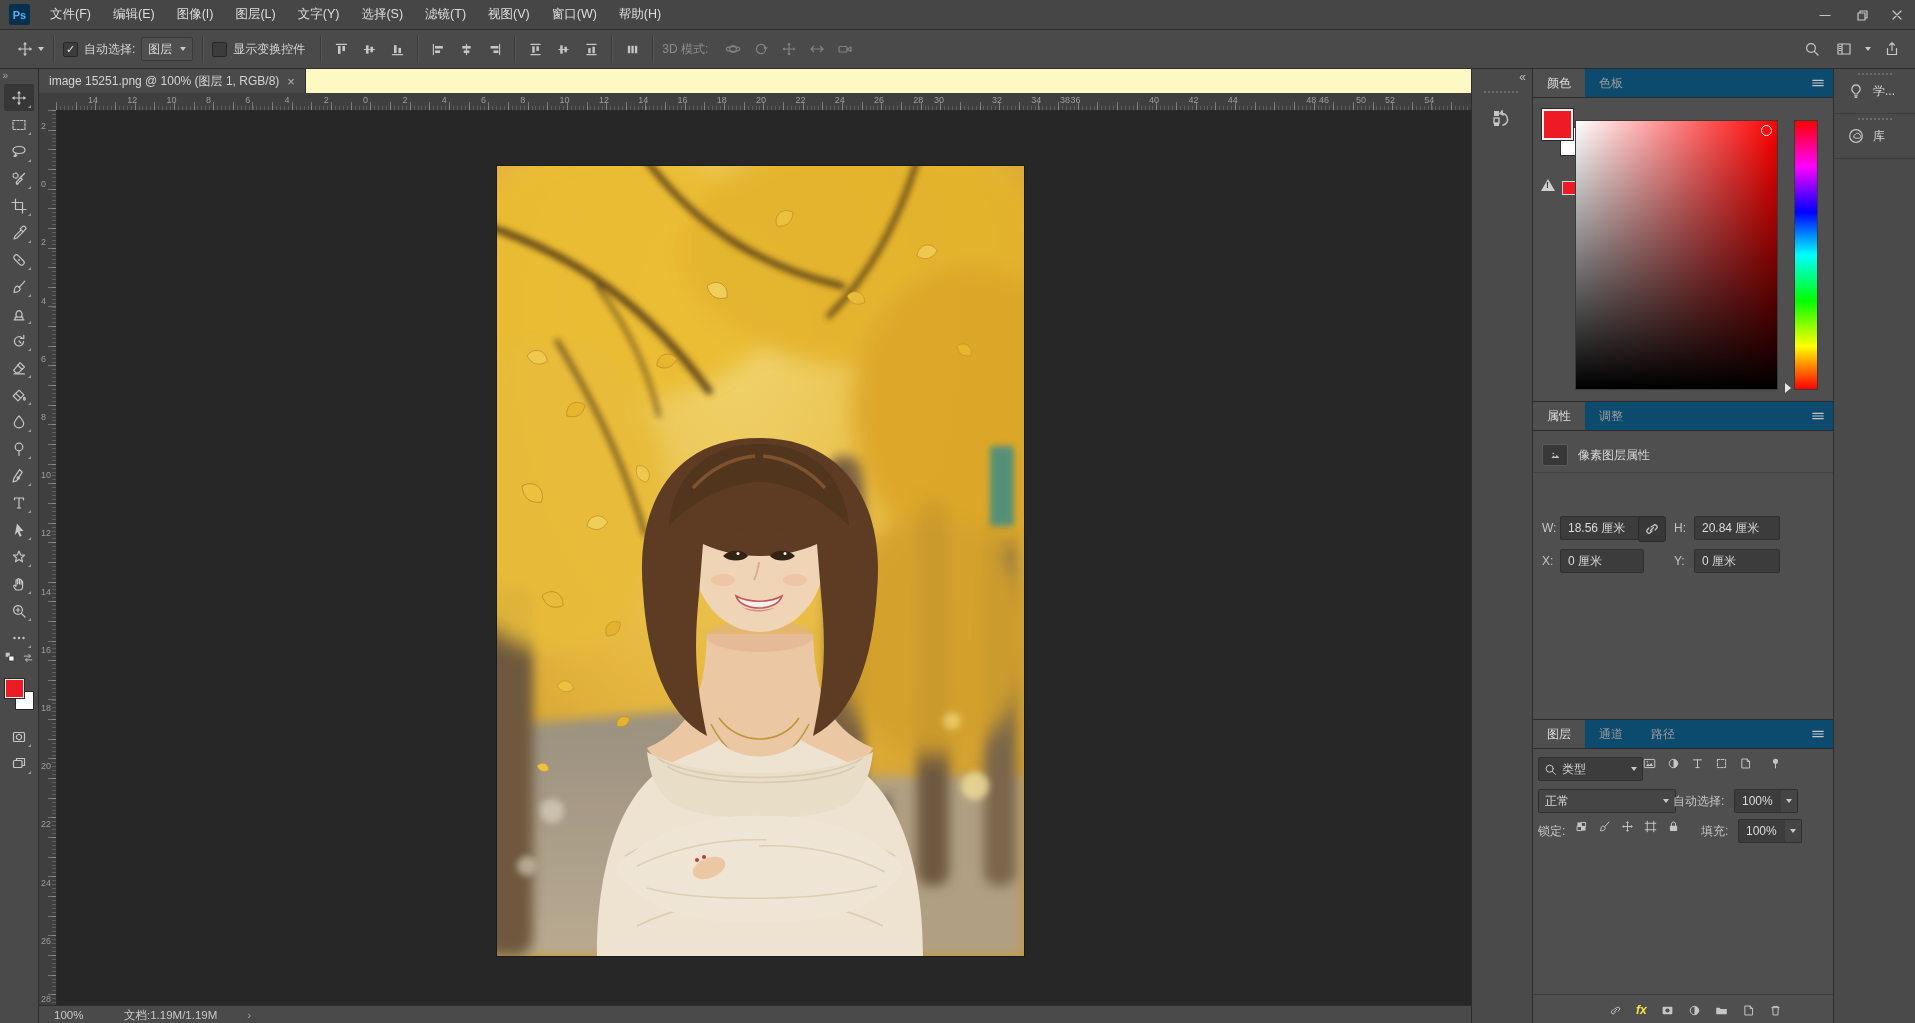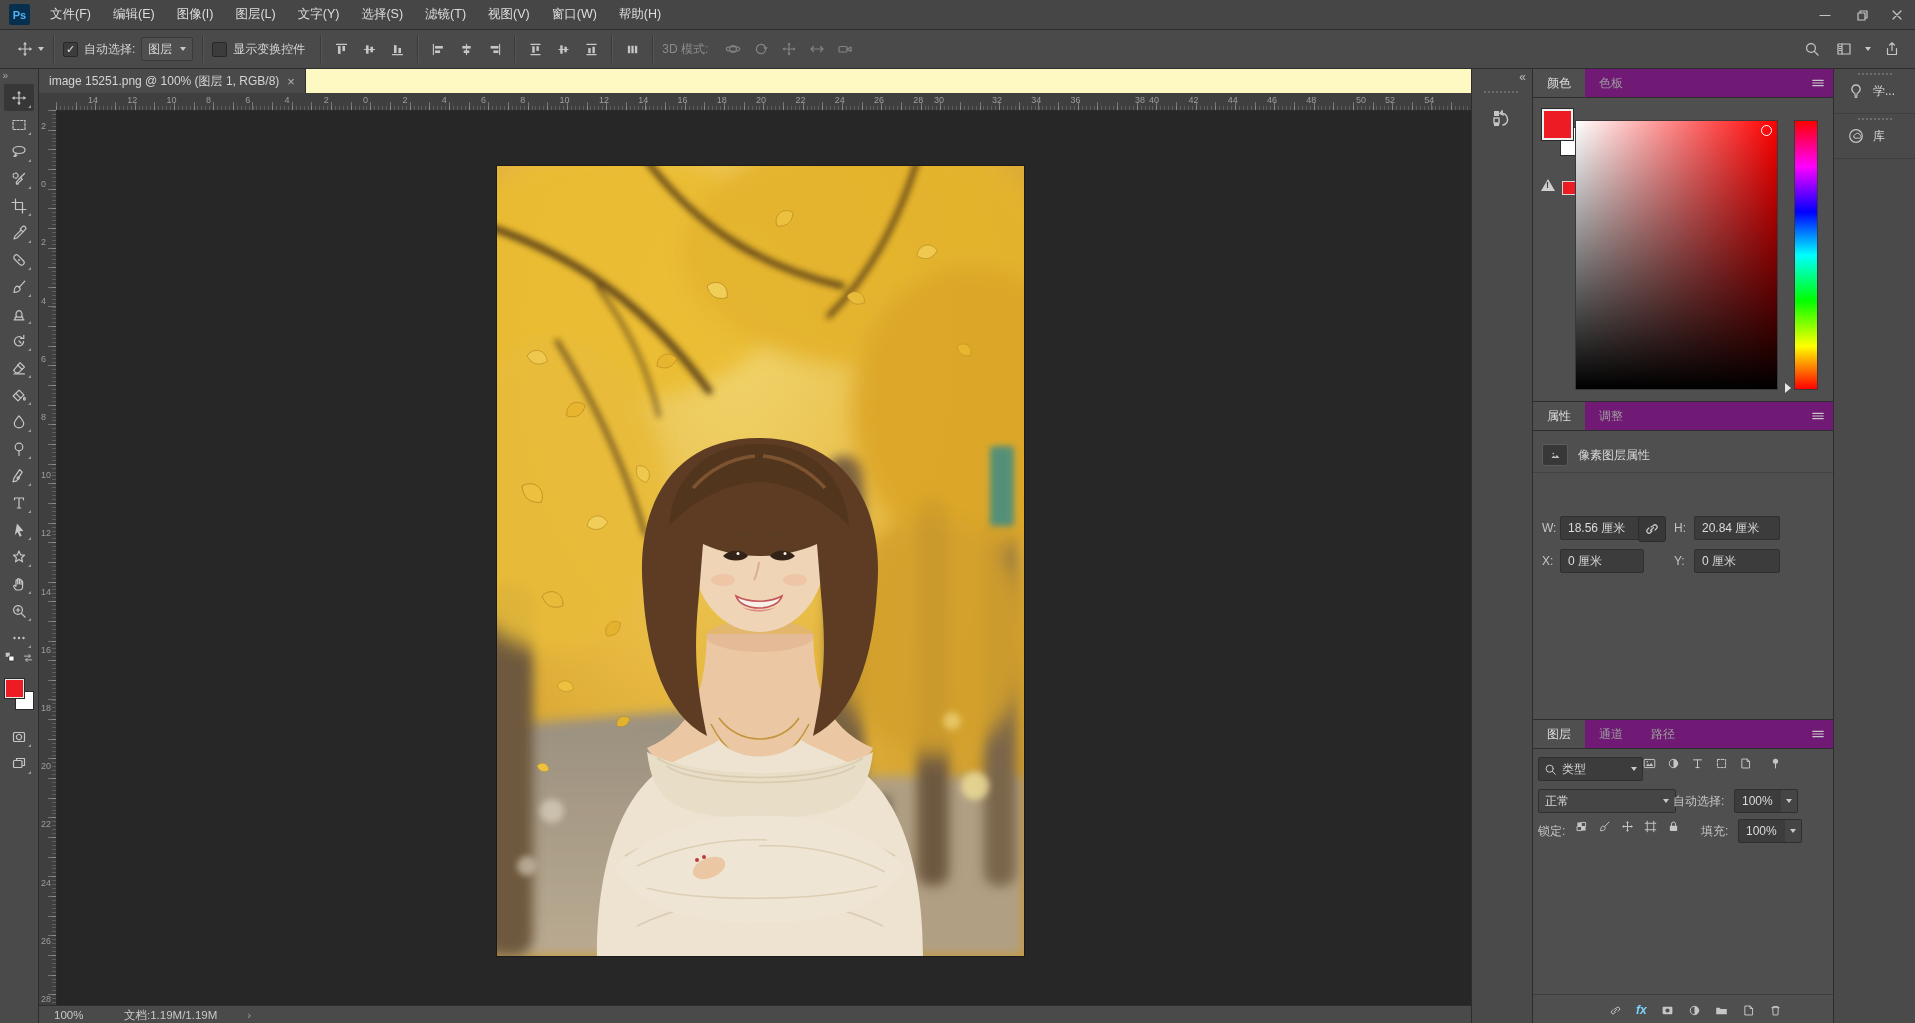--- a/index.html
+++ b/index.html
@@ -60,21 +60,21 @@
   
   .dock{position:absolute;left:1471px;top:69px;width:60px;bottom:0;background:#4a4a4a;border-left:1px solid #2d2d2d;}
   .dock .collapse{position:absolute;right:6px;top:1px;color:#bdbdbd;font-size:12px;}
   .dock .grip{position:absolute;left:12px;top:22px;width:34px;border-top:2px dotted #6c6c6c;}
   .dockbtn{position:absolute;left:10px;top:30px;width:38px;height:38px;display:flex;align-items:center;justify-content:center;border-radius:3px;}
   .dockbtn svg{width:22px;height:22px;stroke:#c6c6c6;fill:none;stroke-width:1.4;stroke-linecap:round;}
   .dockbtn svg .f{fill:#c6c6c6;stroke:none;}
   
   .panels{position:absolute;left:1532px;top:69px;width:300px;bottom:0;background:#4f4f4f;border-left:1px solid #2d2d2d;}
   .panel{position:absolute;left:0;right:0;}
-  .ptabs{height:28px;background:#701a75;display:flex;align-items:stretch;border-bottom:1px solid #2d2d2d;position:relative;}
+  .ptabs{height:28px;background:#0c4a6e;display:flex;align-items:stretch;border-bottom:1px solid #2d2d2d;position:relative;}
   .ptab{display:flex;align-items:center;padding:0 14px;color:#9b9b9b;font-size:12px;}
   .ptab.active{background:#4f4f4f;color:#dedede;}
   .pmenu{position:absolute;right:8px;top:7px;}
   .p-color{top:0;height:332px;}
   .p-props{top:332px;height:318px;border-top:1px solid #2d2d2d;}
   .p-layers{top:650px;bottom:0;border-top:1px solid #2d2d2d;}
   
   .fgswatch{position:absolute;left:9px;top:40px;width:27px;height:27px;border:2px solid #f0f0f0;box-shadow:0 0 0 1px #2a2a2a;z-index:2;}
   .bgswatch{position:absolute;left:27px;top:58px;width:27px;height:27px;background:#fff;border:1px solid #2a2a2a;}
   .warn{position:absolute;left:8px;top:110px;width:0;height:0;border-left:7px solid transparent;border-right:7px solid transparent;border-bottom:12px solid #cfcfcf;}
@@ -104,21 +104,21 @@
   .fillbox{position:absolute;left:205px;top:99px;width:42px;height:22px;}
   .fillcaret{position:absolute;left:252px;top:99px;width:16px;height:22px;display:flex;align-items:center;justify-content:center;background:#454545;border:1px solid #2f2f2f;border-left:none;border-radius:0 2px 2px 0;}
   .layeritem{position:absolute;left:0;right:0;top:128px;height:46px;background:#5b5b5b;display:flex;align-items:center;gap:9px;padding-left:8px;border-top:1px solid #444;border-bottom:1px solid #444;}
   .eyebox{width:20px;display:flex;justify-content:center;}
   .lthumb{width:27px;height:37px;outline:1px solid #ececec;background:
      radial-gradient(circle at 50% 30%,#5b3b26 0 4px,transparent 4.5px),
      radial-gradient(circle at 50% 37%,#f4d9bd 0 3.5px,transparent 4px),
      linear-gradient(#dfae32 0 60%,#efe6d6 60%);}
   .layername{color:#e2e2e2;}
   .lbottom{position:absolute;left:0;right:0;top:274px;height:30px;border-top:1px solid #3c3c3c;display:flex;align-items:center;gap:14px;padding-left:76px;}
-  .fxtxt{font-style:italic;font-weight:bold;color:#7dd3fc;font-size:12px;}
+  .fxtxt{font-style:italic;font-weight:bold;color:#fde047;font-size:12px;}
   
   .rail{position:absolute;left:1833px;top:69px;right:0;bottom:0;background:#4a4a4a;border-left:1px solid #2d2d2d;}
   .railitem{position:relative;height:44px;border-bottom:1px solid #3e3e3e;display:flex;align-items:center;gap:9px;padding-left:14px;color:#d6d6d6;}
   .railitem::before{content:"";position:absolute;left:24px;top:4px;width:34px;border-top:2px dotted #6c6c6c;}
 </style>
 </head>
 <body>
 
 <div id="app">
 
@@ -491,25 +491,25 @@
         <span class="rnum" style="left: 660.8px;">18</span>
         <span class="rnum" style="left: 700.1px;">20</span>
         <span class="rnum" style="left: 739.4px;">22</span>
         <span class="rnum" style="left: 778.7px;">24</span>
         <span class="rnum" style="left: 818px;">26</span>
         <span class="rnum" style="left: 857.3px;">28</span>
         <span class="rnum" style="left: 878px;">30</span>
         <span class="rnum" style="left: 935.9px;">32</span>
         <span class="rnum" style="left: 975.2px;">34</span>
         <span class="rnum" style="left: 1014.5px;">36</span>
-        <span class="rnum" style="left: 1079px;">38</span>
+        <span class="rnum" style="left: 1004px;">38</span>
         <span class="rnum" style="left: 1093.1px;">40</span>
         <span class="rnum" style="left: 1132.4px;">42</span>
         <span class="rnum" style="left: 1171.7px;">44</span>
-        <span class="rnum" style="left: 1211px;">46</span>
+        <span class="rnum" style="left: 1263px;">46</span>
         <span class="rnum" style="left: 1250.3px;">48</span>
         <span class="rnum" style="left: 1300px;">50</span>
         <span class="rnum" style="left: 1328.9px;">52</span>
         <span class="rnum" style="left: 1368.2px;">54</span>
       </div>
     <div class="vruler" id="vruler">
         <span class="rnum" style="top: 11px;">2</span>
         <span class="rnum" style="top: 69.2px;">0</span>
         <span class="rnum" style="top: 127.4px;">2</span>
         <span class="rnum" style="top: 185.6px;">4</span>

